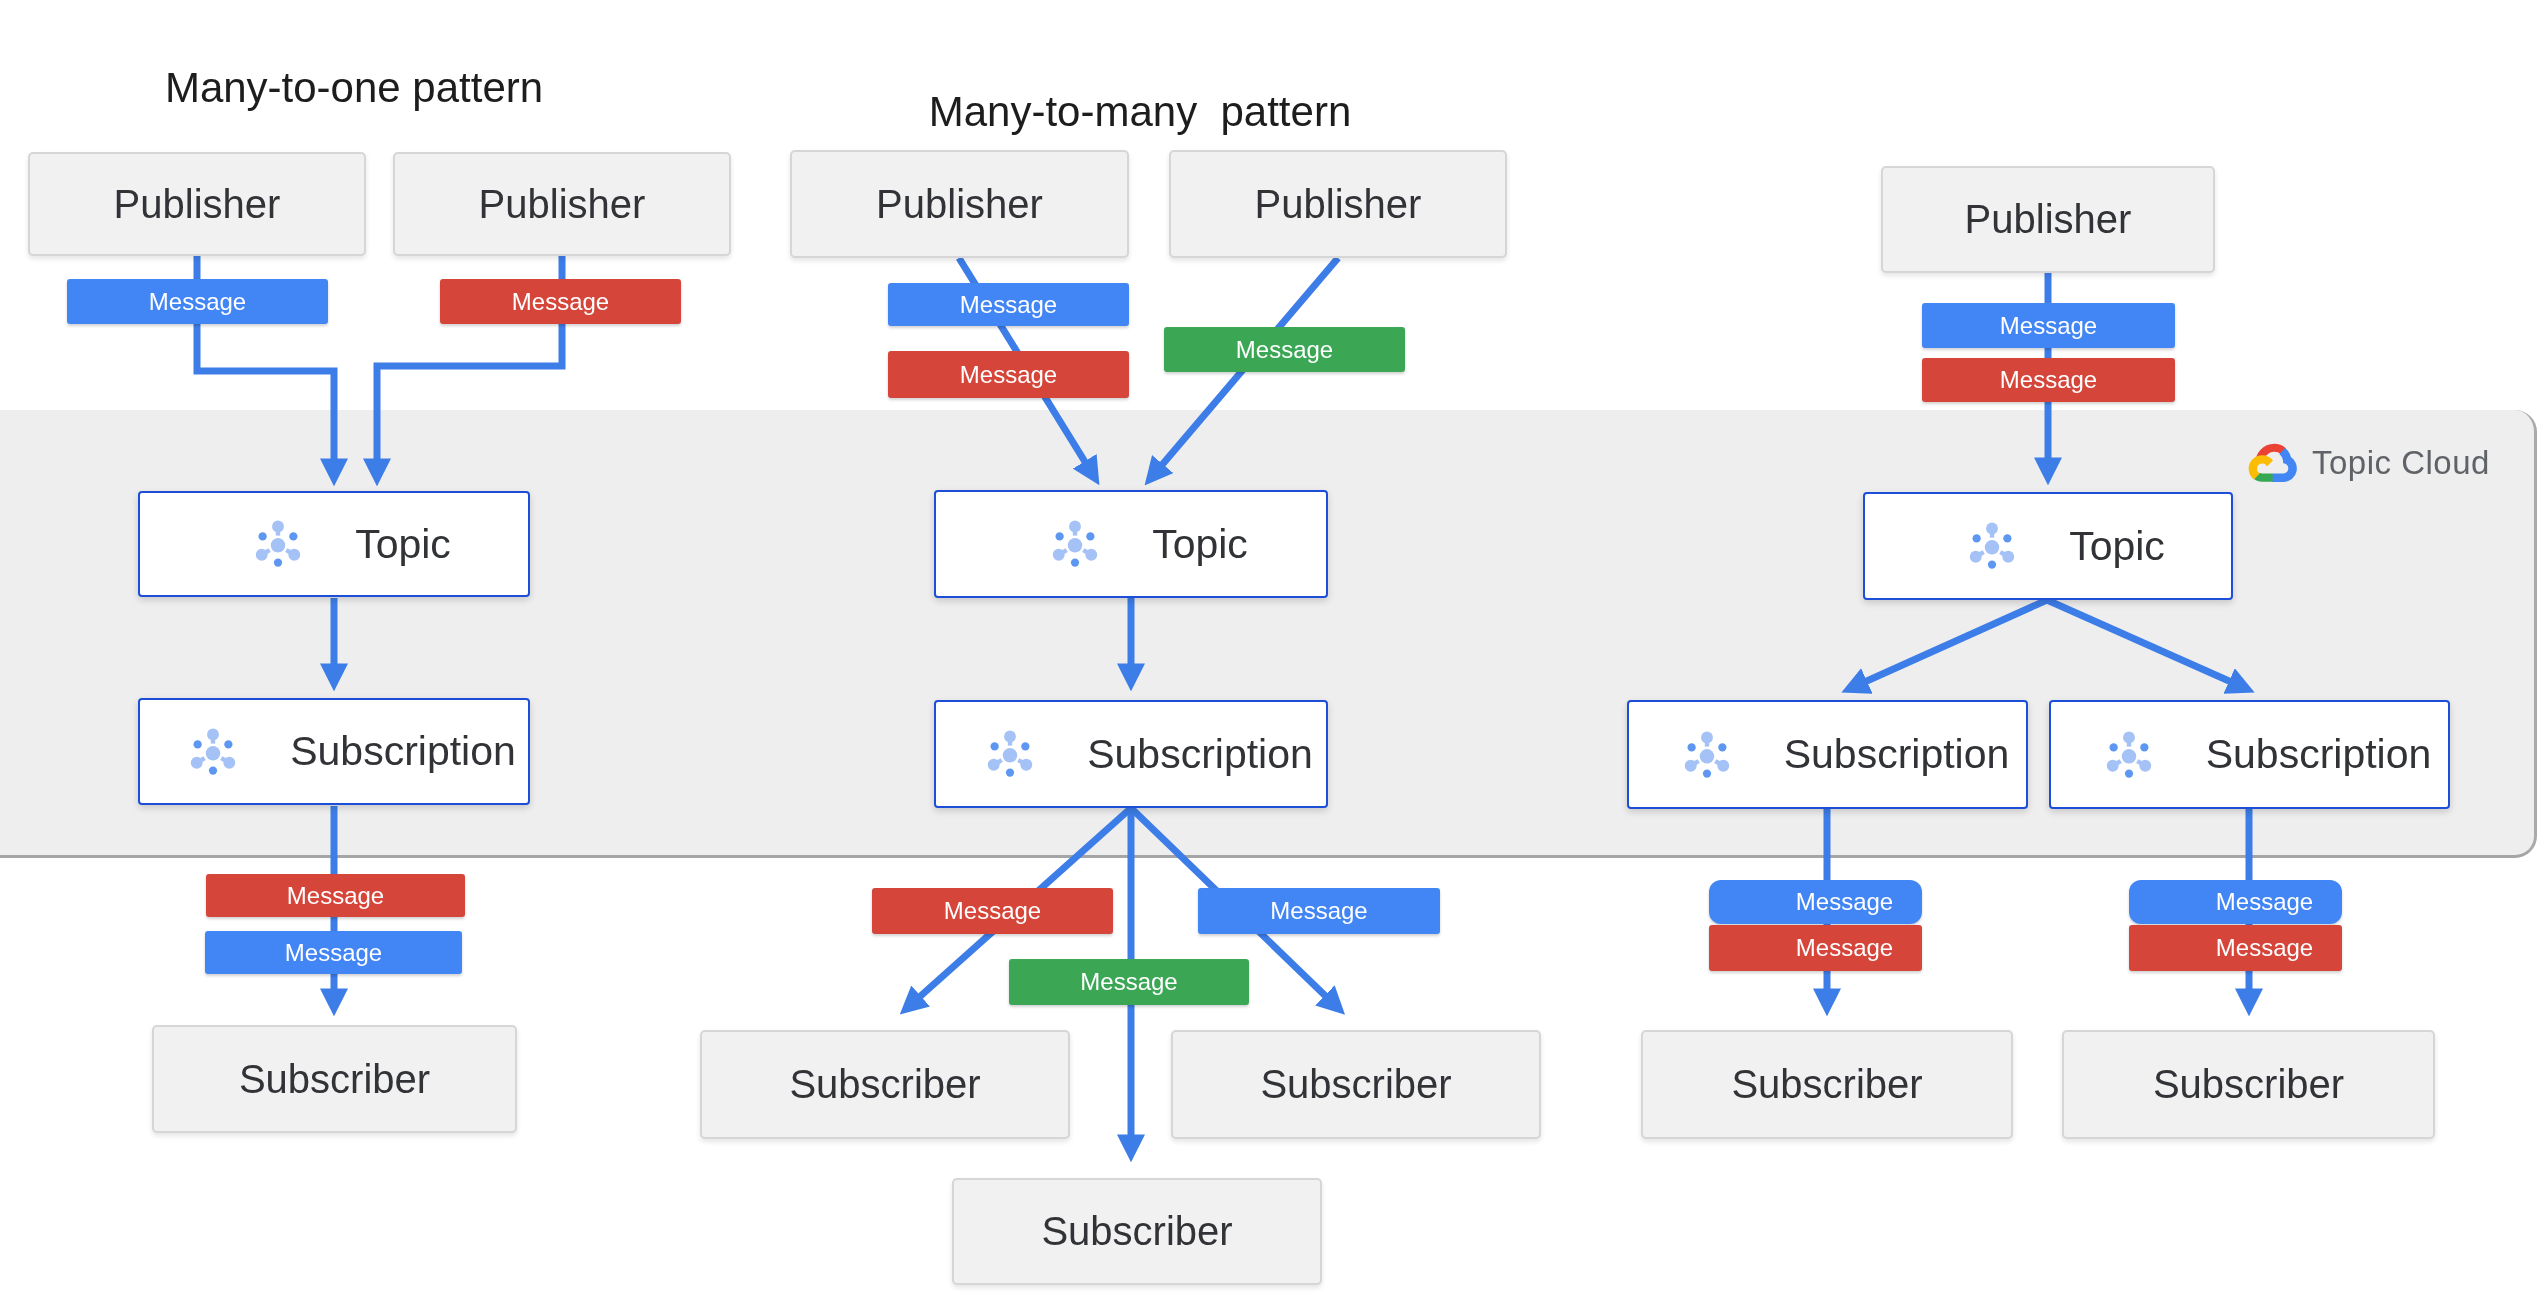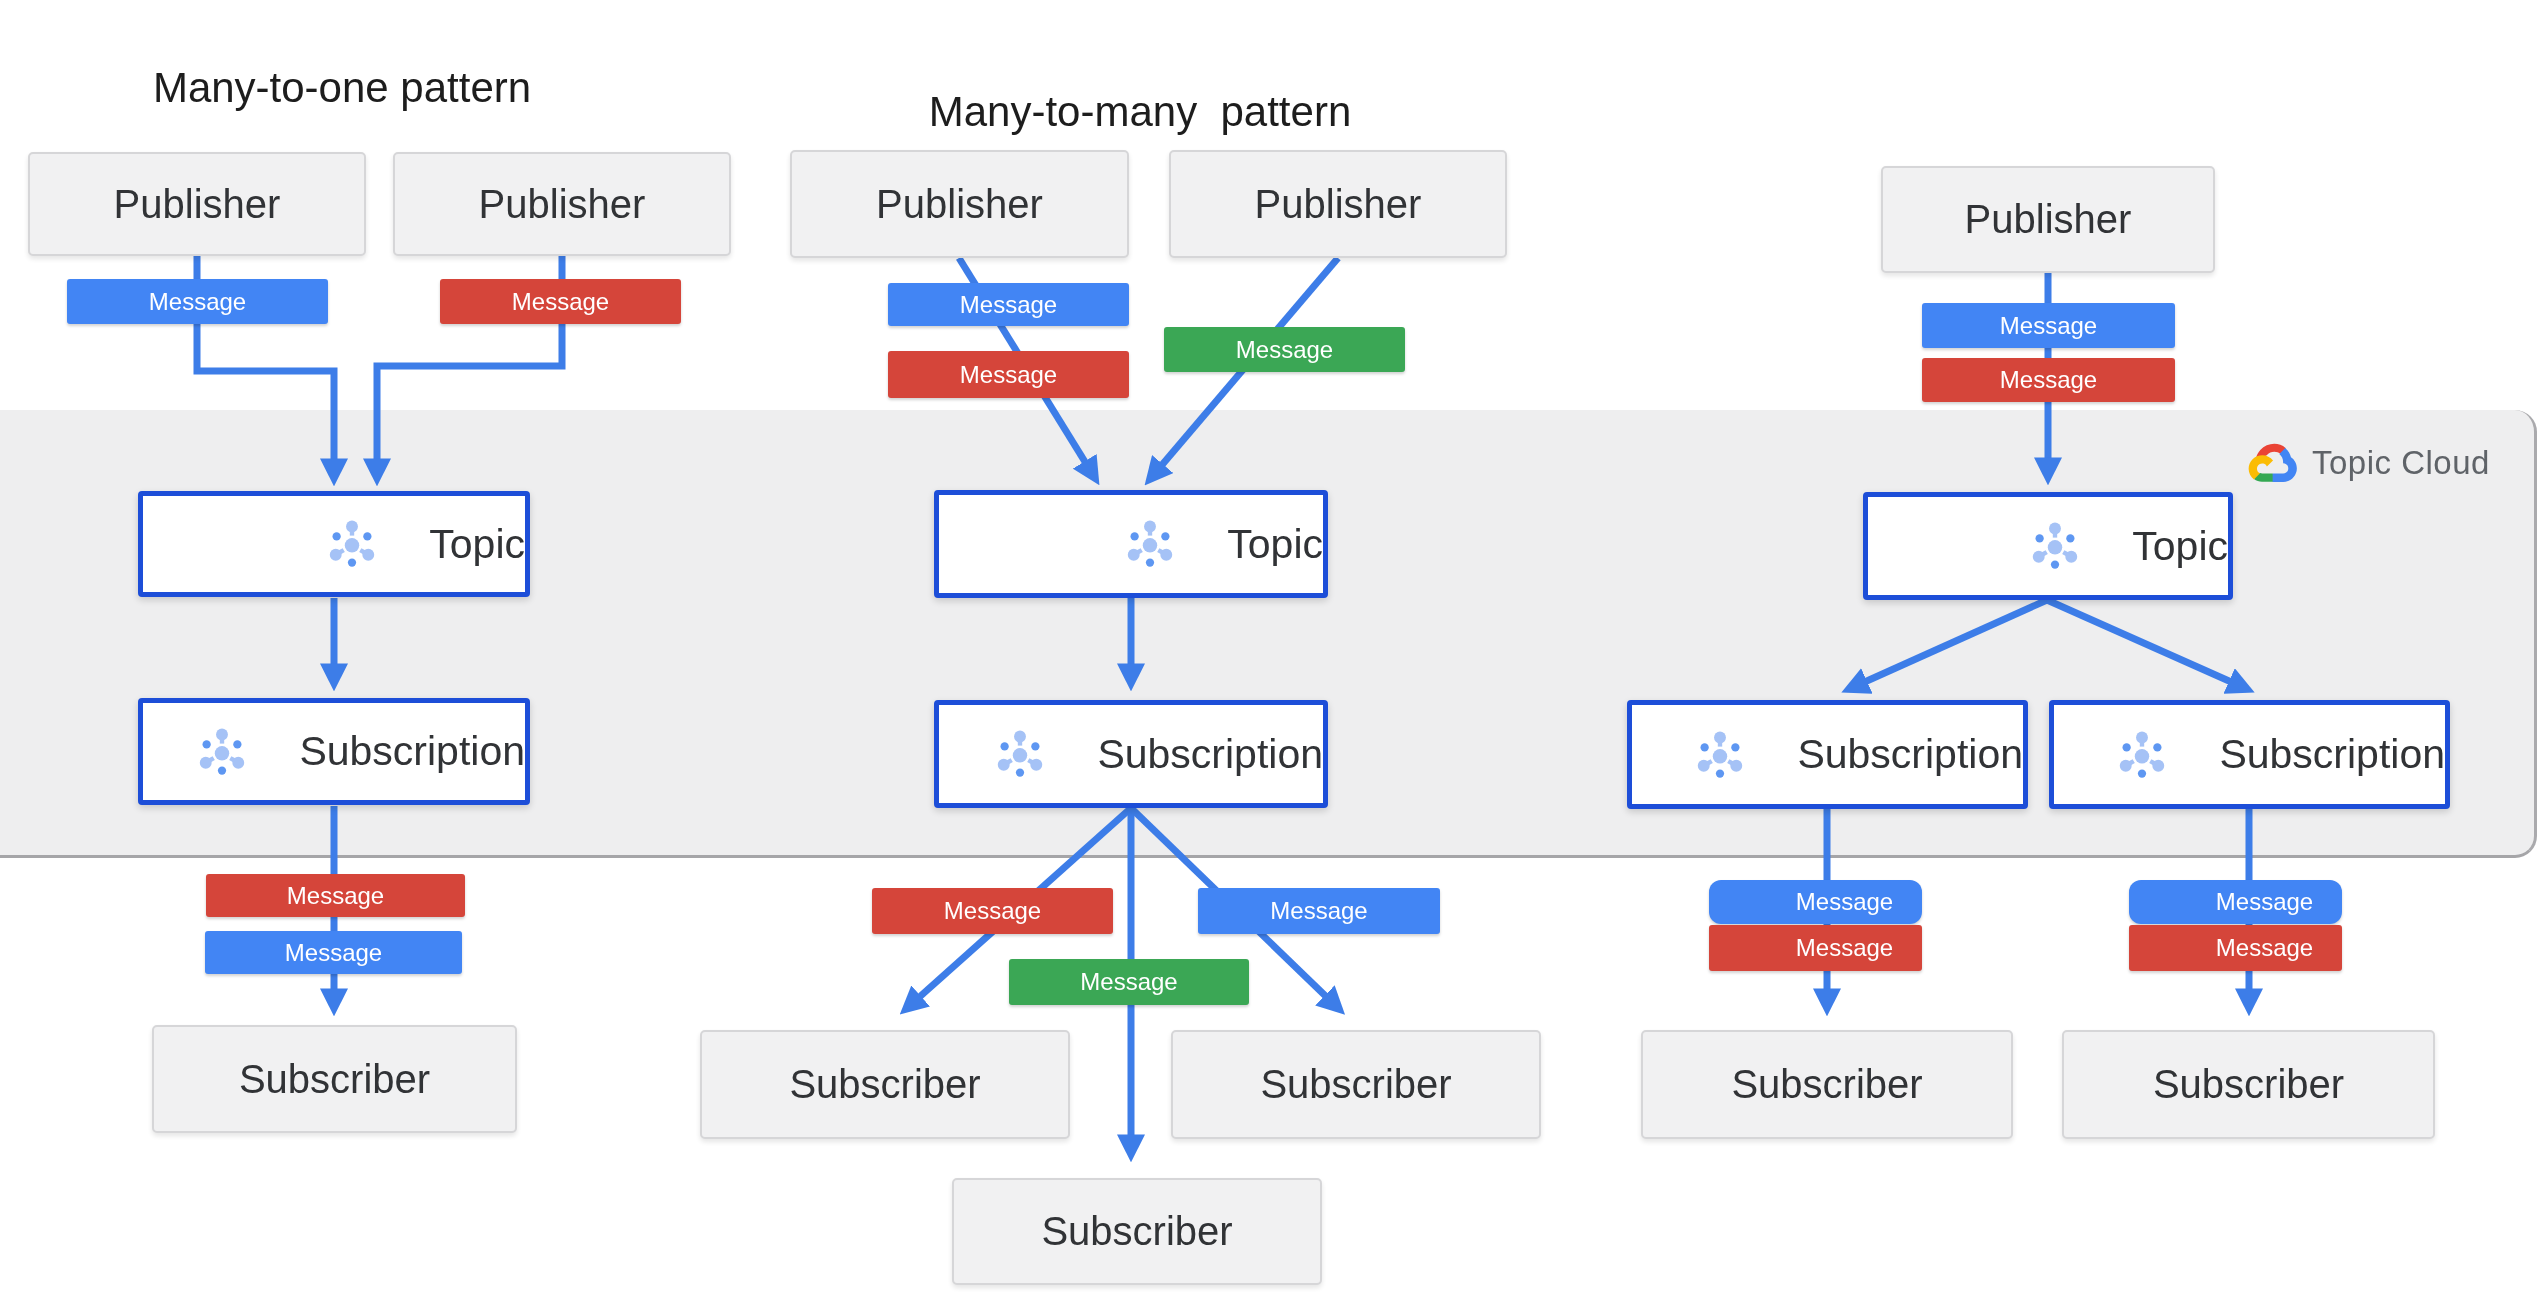--- a/index.html
+++ b/index.html
@@ -18,23 +18,23 @@
 
   
   .title{position:absolute;width:520px;text-align:center;font-size:42px;
          color:#1d1d1d;white-space:pre;z-index:4;}
 
   
   .node{position:absolute;display:flex;align-items:center;justify-content:center;
         font-size:40px;color:#313336;z-index:3;box-sizing:border-box;}
   .node.gray{background:#f1f1f2;border:2px solid #d6d6d8;border-radius:5px;
              box-shadow:0 3px 5px rgba(0,0,0,0.10);}
-  .node.white{background:#ffffff;border:5px solid #1d4ed8;border-radius:4px;
+  .node.white{background:#ffffff;border:2px solid #1d4ed8;border-radius:4px;
               box-shadow:0 3px 7px rgba(0,0,0,0.16);
-              justify-content:flex-end;padding-left:30px;font-size:41px;}
+              justify-content:center;padding-left:30px;font-size:41px;}
   .node.white .ps-icon{width:62px;height:62px;margin-right:46px;flex:0 0 auto;}
 
   
   .badge{position:absolute;display:flex;align-items:center;justify-content:center;
          color:#ffffff;font-size:24px;border-radius:3px;z-index:3;
          box-shadow:0 2px 3px rgba(0,0,0,0.18);box-sizing:border-box;}
   .badge.blue{background:#4285f4;}
   .badge.red{background:#d5453a;}
   .badge.green{background:#3ba755;}
   .badge.round{border-radius:12px;}
@@ -80,21 +80,21 @@
     <path class="arrow" marker-end="url(#ah)" d="M1131 808 L906 1009"></path>
     <path class="arrow" marker-end="url(#ah)" d="M1131 808 L1131 1154"></path>
     <path class="arrow" marker-end="url(#ah)" d="M1131 808 L1339 1009"></path>
     <path class="arrow" marker-end="url(#ah)" d="M2048 273 L2048 477"></path>
     <path class="arrow" marker-end="url(#ah)" d="M2047 600 L1849 689"></path>
     <path class="arrow" marker-end="url(#ah)" d="M2047 600 L2247 689"></path>
     <path class="arrow" marker-end="url(#ah)" d="M1827 809 L1827 1008"></path>
     <path class="arrow" marker-end="url(#ah)" d="M2249 809 L2249 1008"></path>
   </svg>
 
-  <div class="title" style="left:82px;top:64px;">Many-to-one pattern</div>
+  <div class="title" style="left:94px;top:64px;">Many-to-one pattern</div>
   <div class="title" style="left:880px;top:88px;">Many-to-many  pattern</div>
 
   <div class="node gray" style="left:28px;top:152px;width:338px;height:104px;">
       <span>Publisher</span>
     </div>
   <div class="node gray" style="left:393px;top:152px;width:338px;height:104px;">
       <span>Publisher</span>
     </div>
   <div class="node gray" style="left:790px;top:150px;width:339px;height:108px;">
       <span>Publisher</span>

